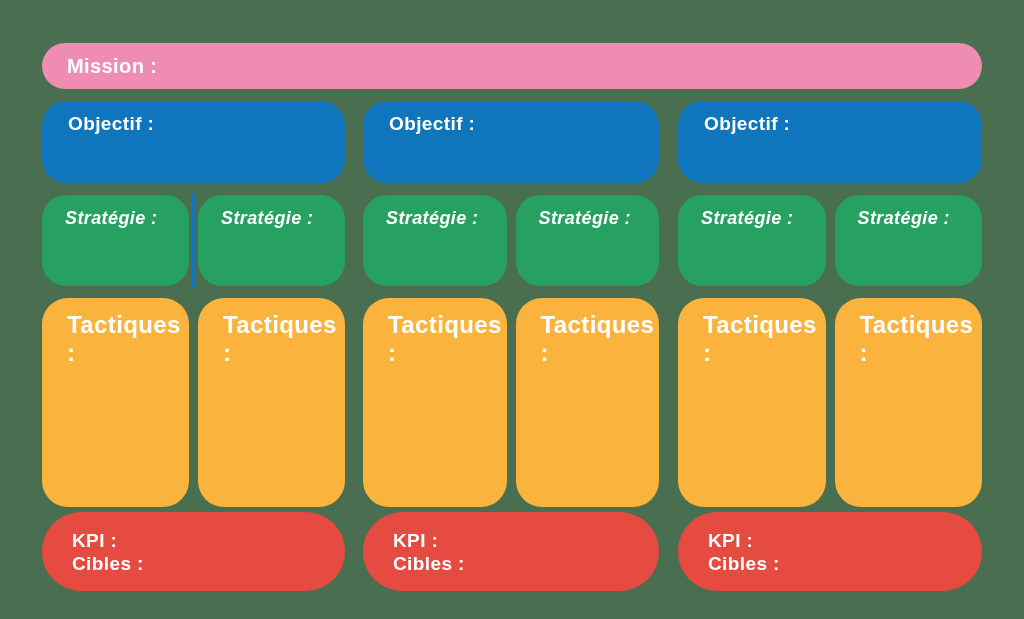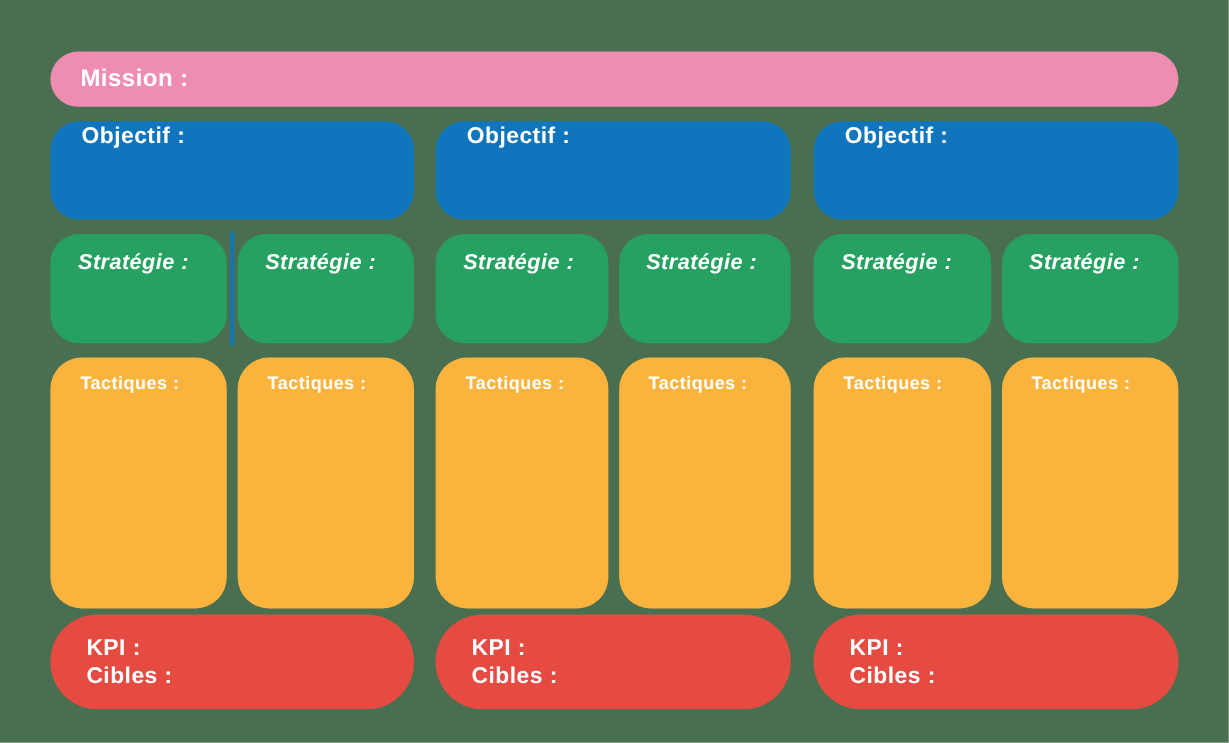--- a/index.html
+++ b/index.html
@@ -37,21 +37,21 @@
   .col-0 { left: 0;     width: 303px; }
   .col-1 { left: 321px; width: 296px; }
   .col-2 { left: 636px; width: 304px; }
   
   .objective {
     left: 0; top: 0; right: 0;
     height: 82px;
     background: var(--c-objective, #0F76BD);
     border-radius: 24px;
     font-size: 19px;
-    padding: 2px 0 0 26px;
+    padding: 12px 0 0 26px;
   }
   
   .pair-row {
     position: absolute;
     left: 0; right: 0;
     display: flex;
     gap: 9px;
   }
   .strategy-row { top: 94px;  height: 91px; }
   .tactic-row   { top: 197px; height: 209px; }
@@ -67,21 +67,21 @@
   .strategy {
     background: var(--c-strategy, #27A161);
     border-radius: 24px;
     font-size: 18px;
     padding: 13px 0 0 23px;
     font-style: italic;
   }
   .tactic {
     background: var(--c-tactic, #FAB43D);
     border-radius: 26px;
-    font-size: 15px;
+    font-size: 24px;
     padding: 13px 0 0 25px;
   }
   
   .connector-line {
     position: absolute;
     left: 150px; top: 92px;
     width: 3px; height: 95px;
     background: var(--c-objective, #0F76BD);
     z-index: 0;
   }

